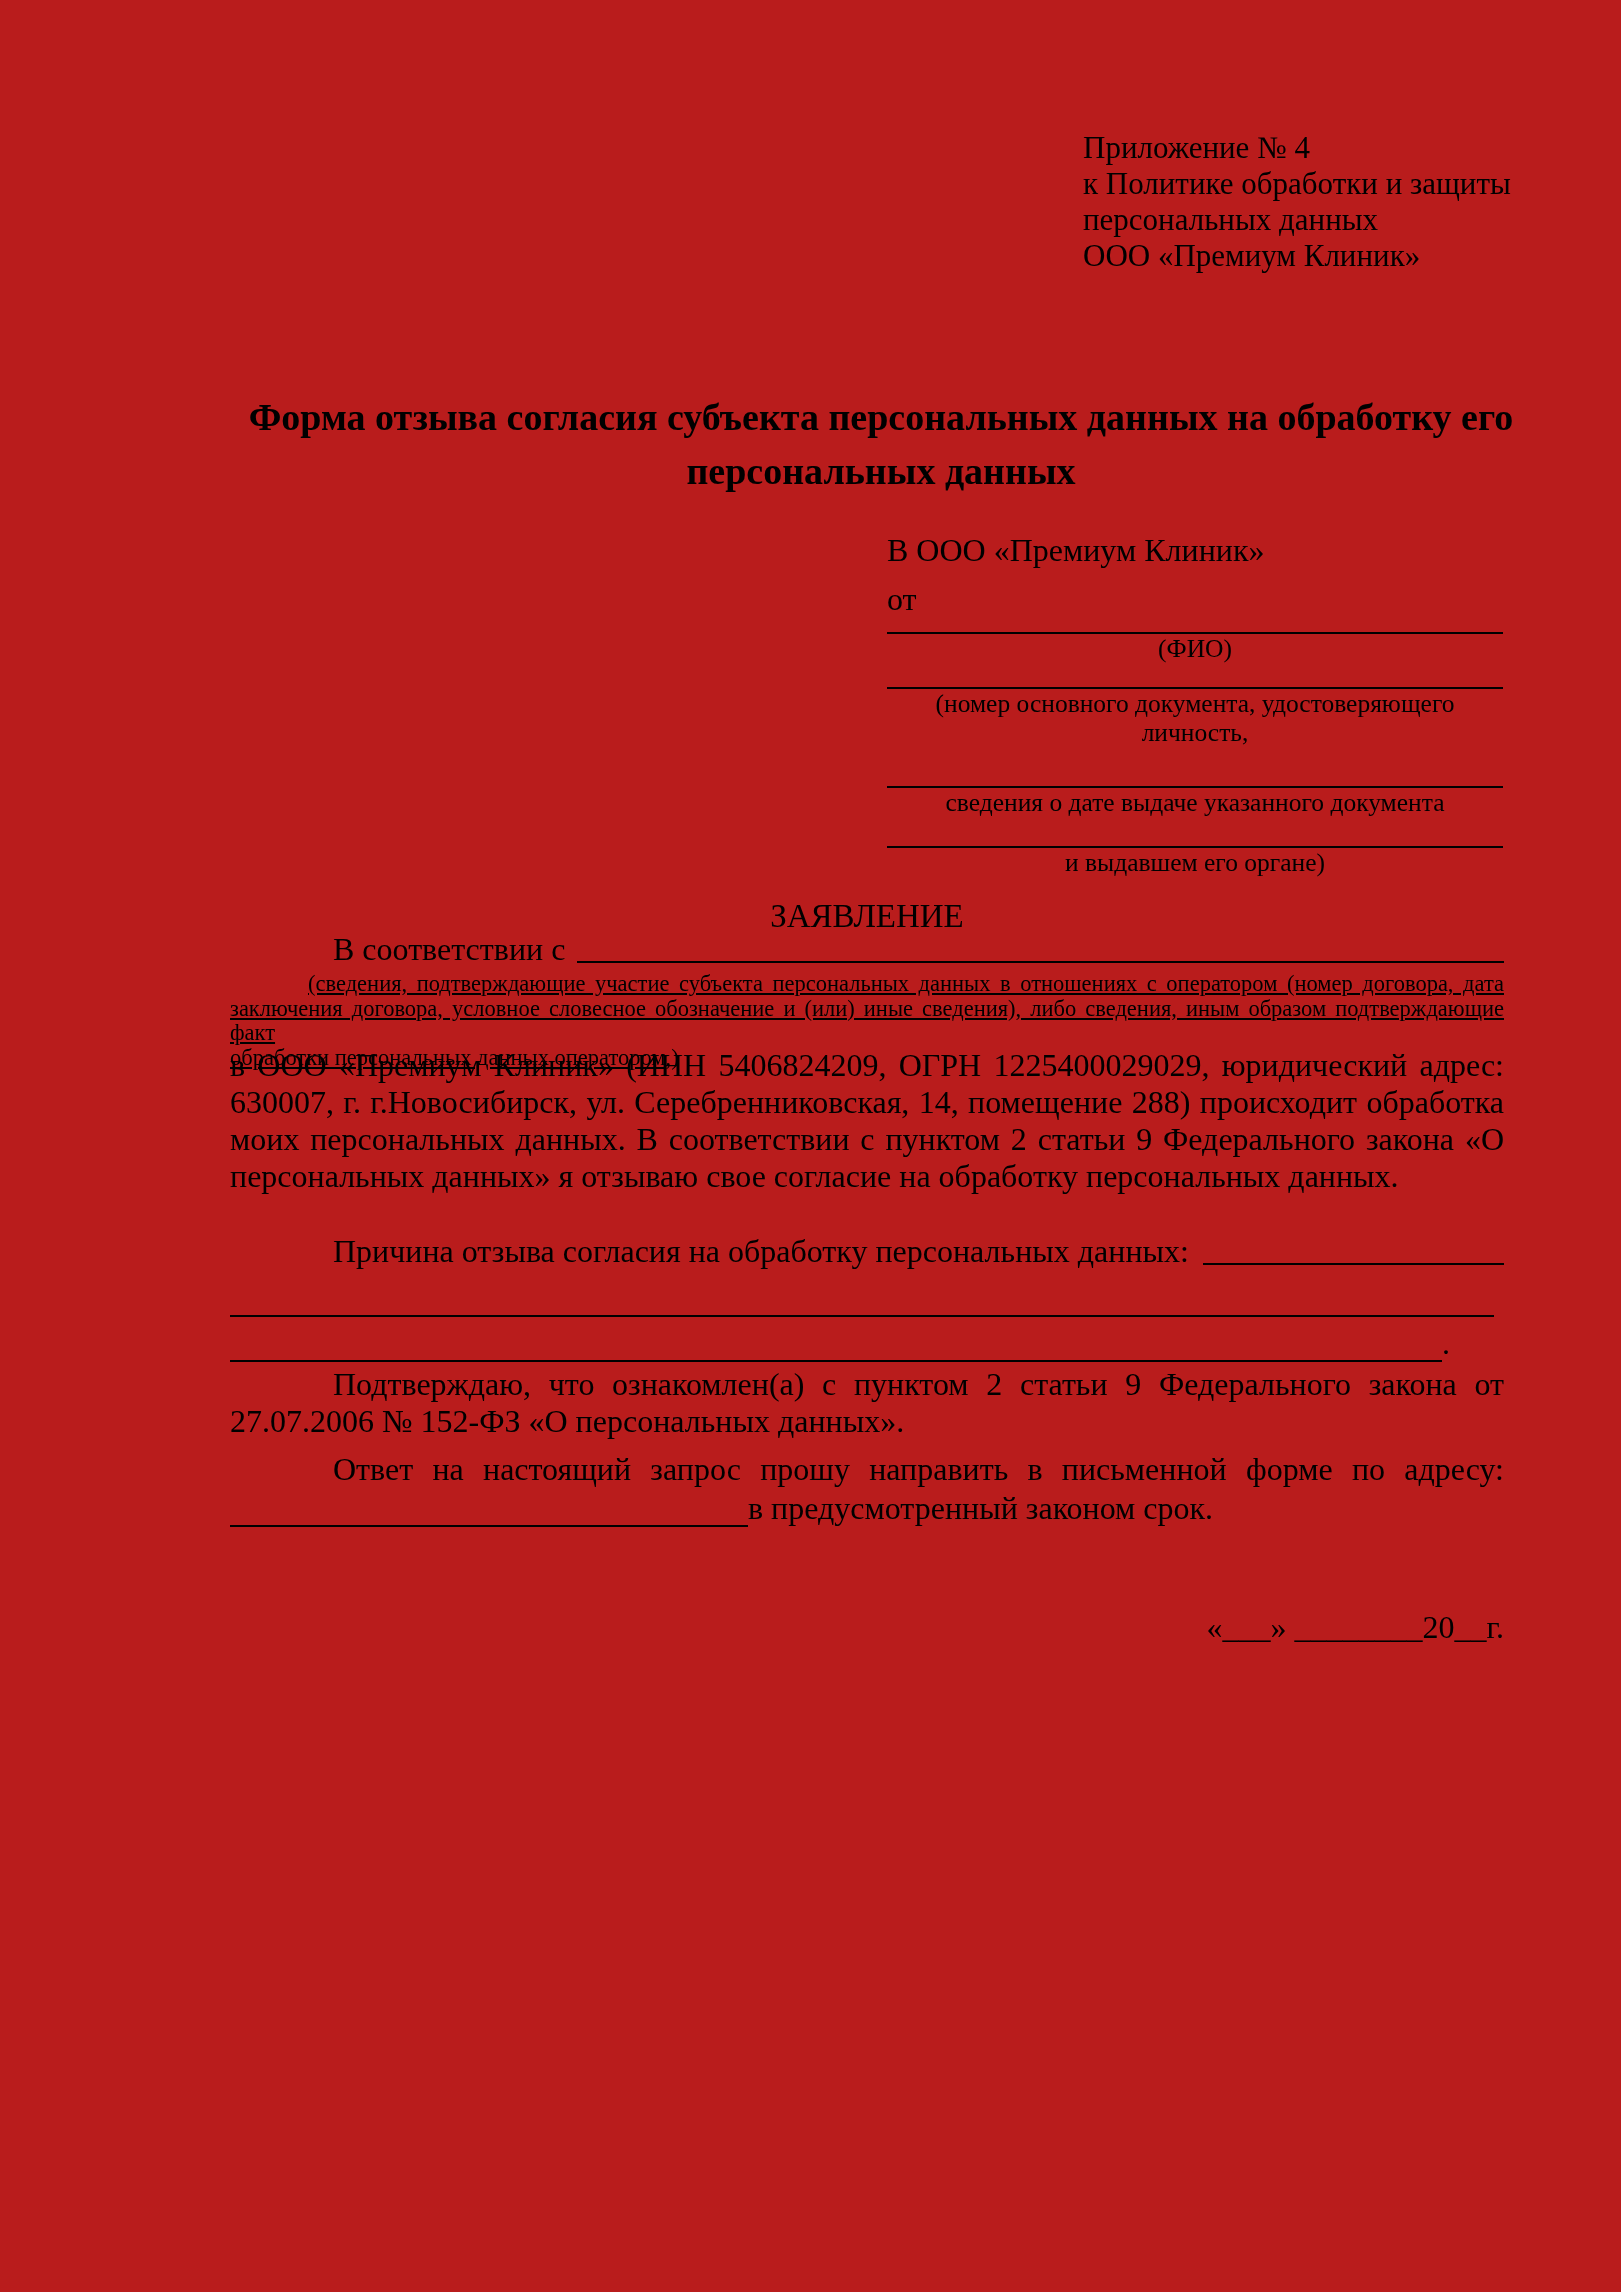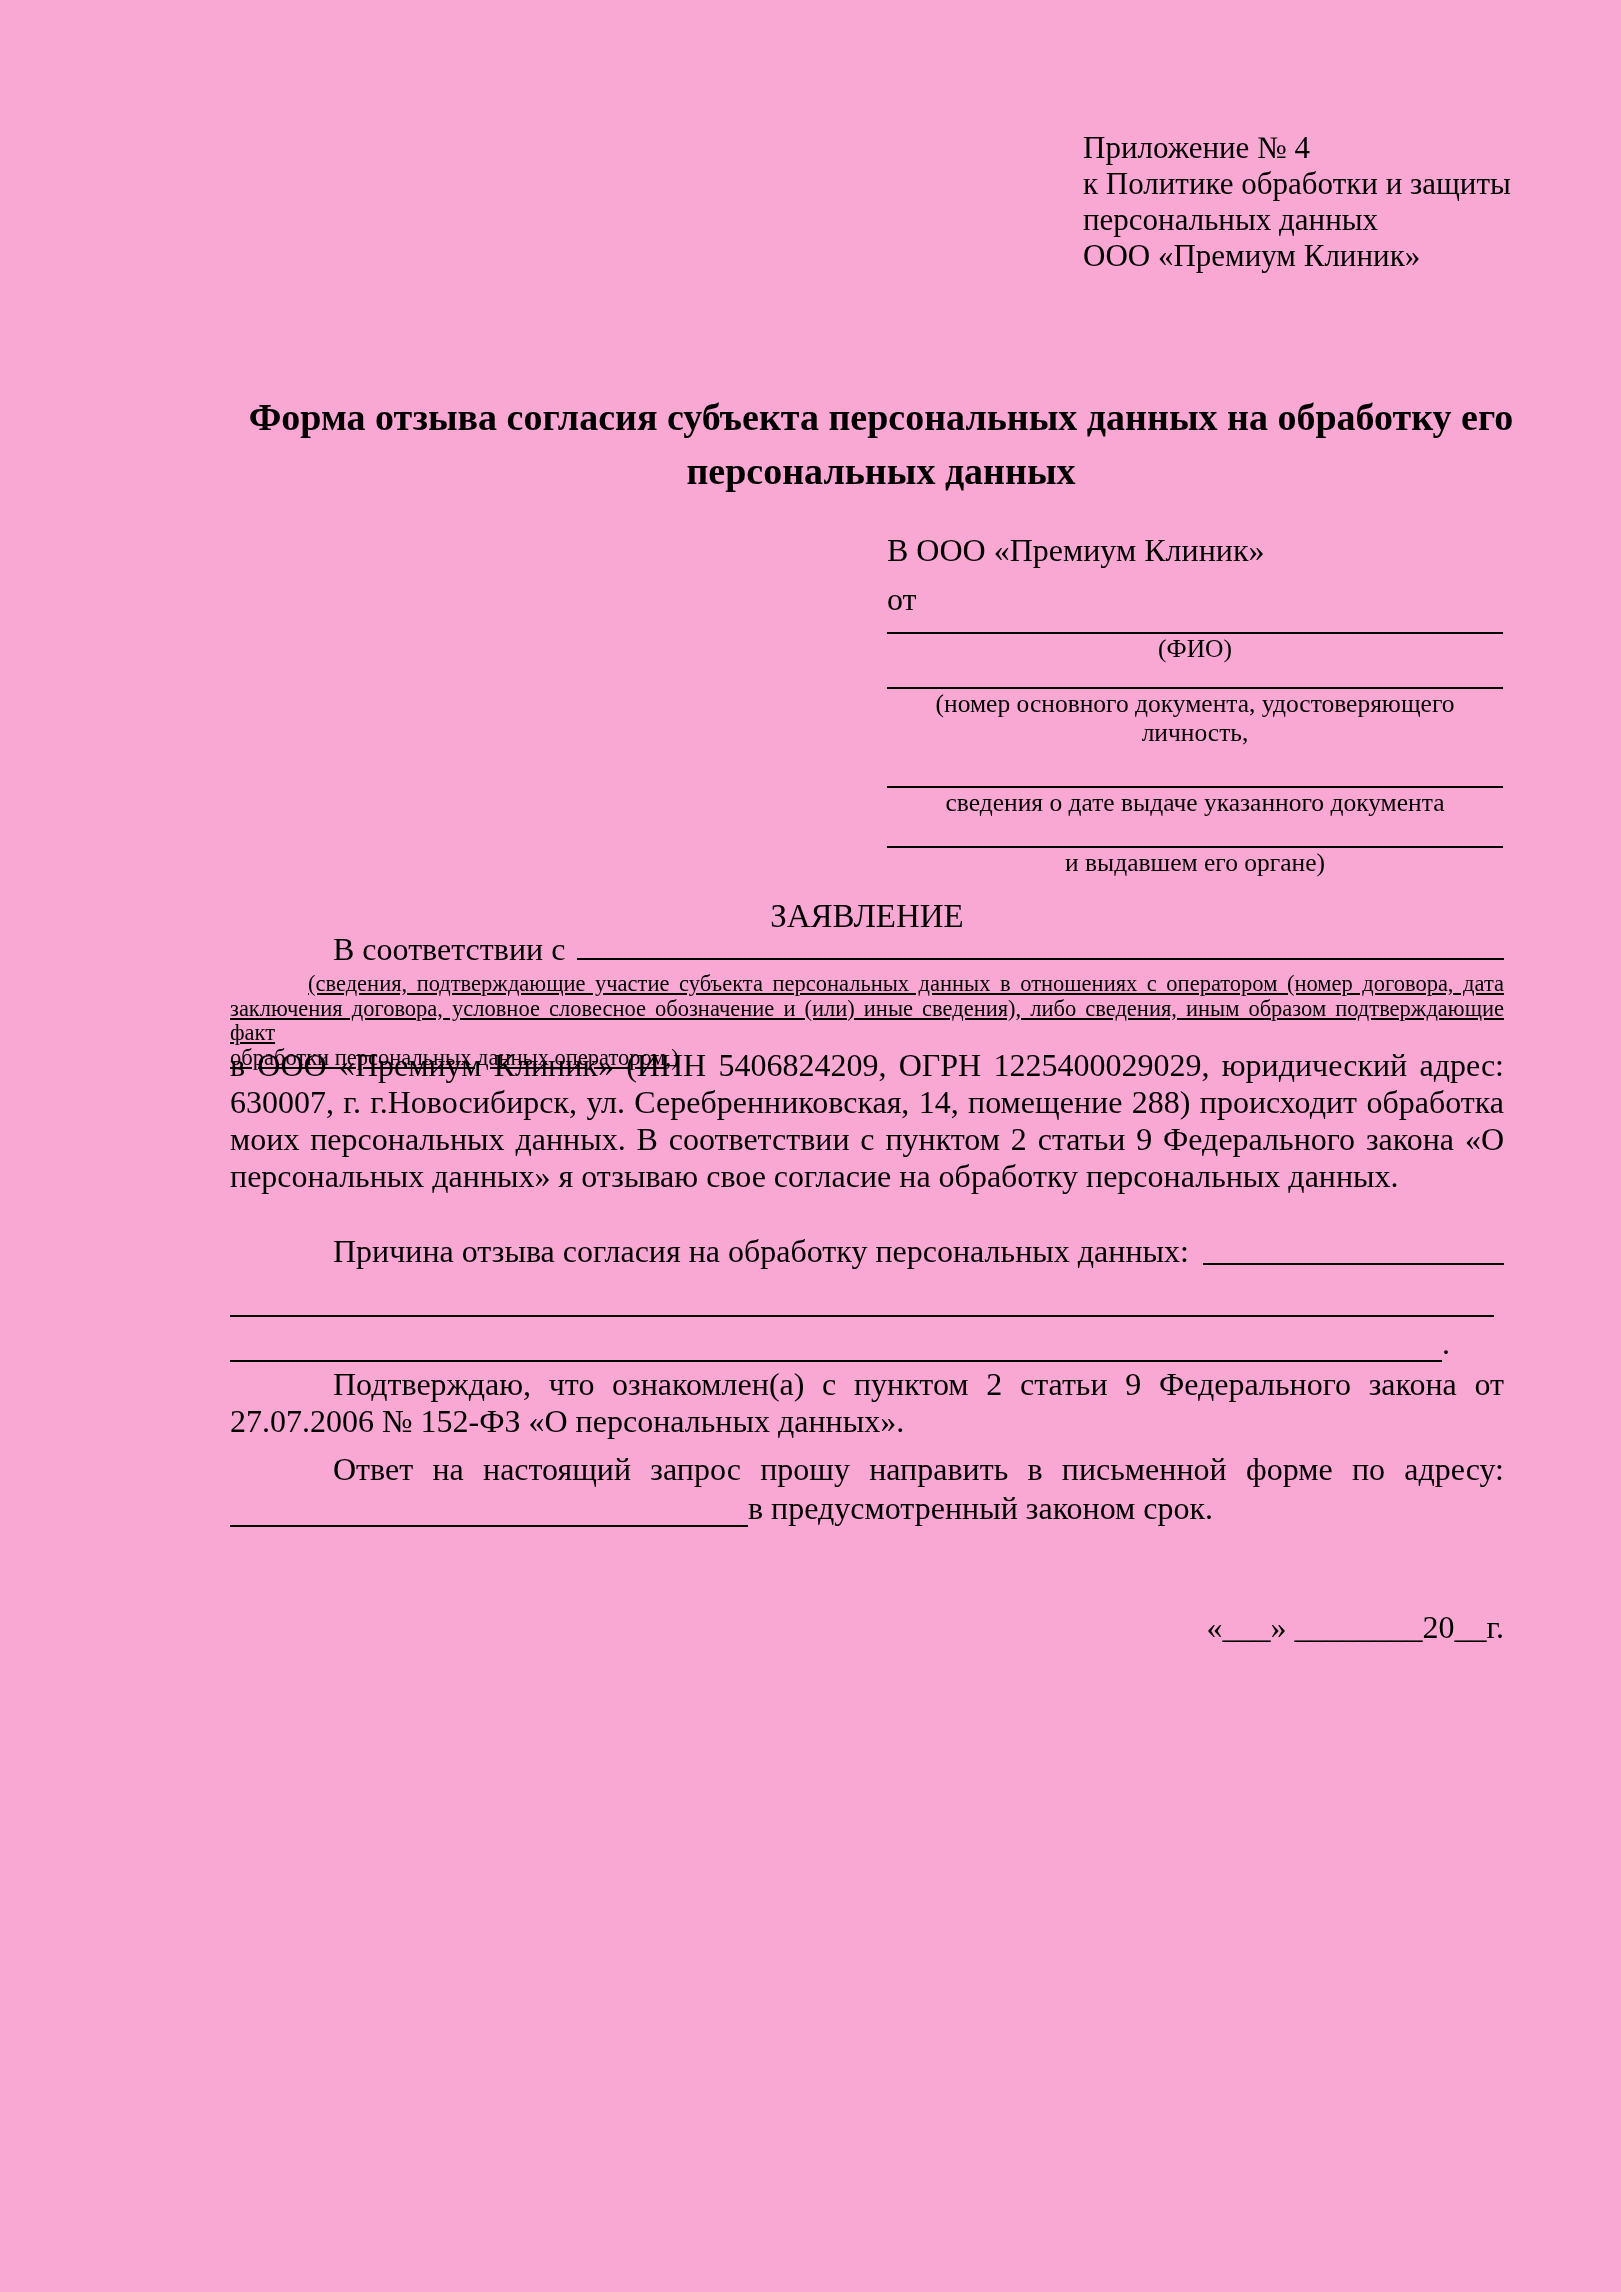--- a/index.html
+++ b/index.html
@@ -4,21 +4,21 @@
 <style>
   html, body {
     margin: 0;
     padding: 0;
     background: #ffffff;
   }
   .page {
     position: relative;
     width: 1621px;
     height: 2293px;
-    background: #f9a8d4;
+    background: #b91c1c;
     color: #000000;
     font-family: "Liberation Serif", "DejaVu Serif", serif;
     font-size: 32px;
     line-height: 37px;
     overflow: hidden;
   }
   .abs { position: absolute; }
 
   
   .doc-header {
@@ -64,20 +64,21 @@
     width: 1274px;
     text-align: center;
     font-size: 33px;
   }
 
   .content { left: 230px; width: 1274px; }
 
   .intro-row {
     top: 931px;
     display: flex;
+    align-items: flex-end;
   }
   .intro-row .prefix { padding-left: 103px; white-space: nowrap; }
   .intro-row .grow-line {
     flex: 1 1 auto;
     border-bottom: 2.9px solid #000;
     margin: 0 0 4.9px 11.8px;
     height: 27.4px;
   }
 
   .intro-caption {

